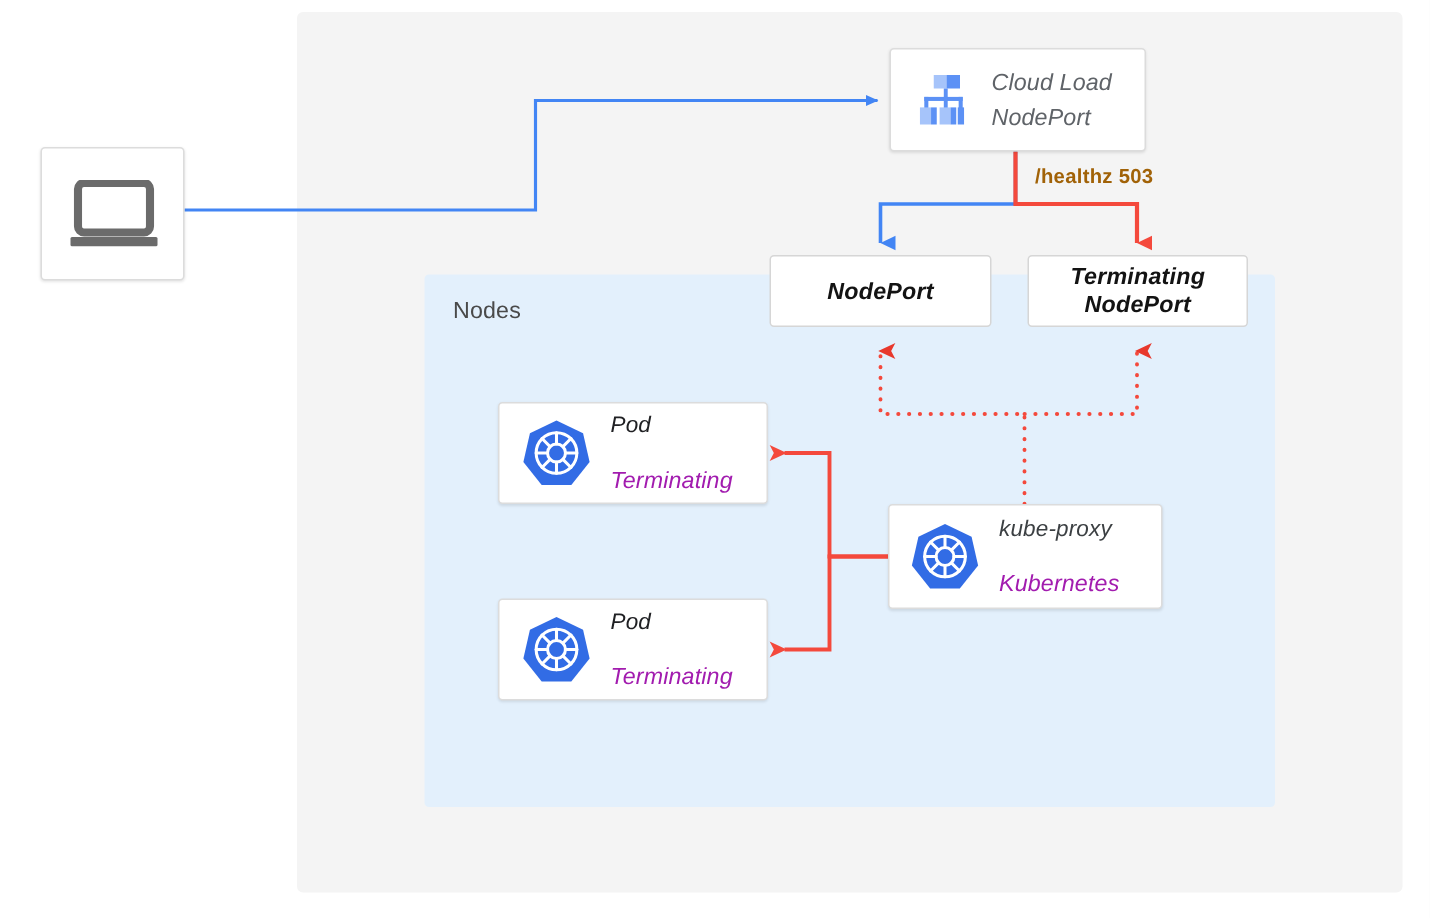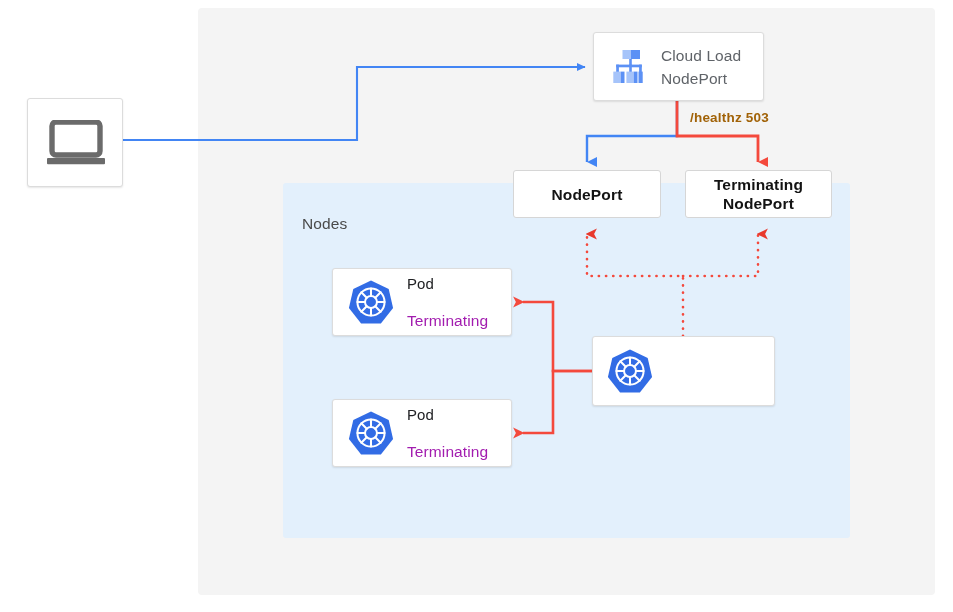--- a/index.html
+++ b/index.html
@@ -12,29 +12,30 @@
   
   .outer-panel{
     position:absolute;left:198px;top:8px;width:737px;height:587px;
     background:#f4f4f4;border-radius:4px;
   }
   .nodes-panel{
     position:absolute;left:283px;top:183px;width:567px;height:355px;
     background:#e3f0fc;border-radius:3px;
   }
   .nodes-label{
-    position:absolute;left:302px;top:215px;
+    position:absolute;left:302px;top:199px;
     font-size:15.5px;color:#4a4a4a;letter-spacing:.1px;
   }
 
   
   .card{
     position:absolute;background:#ffffff;border:1px solid #dcdcdc;
     border-radius:3px;box-sizing:border-box;
     box-shadow:0 1px 2px rgba(0,0,0,.10);
+    font-style:italic;
   }
   .card.flat{box-shadow:none;border:1px solid #d6d6d6;}
 
   .client-card{left:27px;top:98px;width:96px;height:89px;}
   .clb-card{left:593px;top:32px;width:171px;height:69px;
             display:flex;align-items:center;padding-left:14px;}
   .nodeport-card{left:513px;top:170px;width:148px;height:48px;
                  display:flex;align-items:center;justify-content:center;}
   .hc-card{left:685px;top:170px;width:147px;height:48px;
            display:flex;align-items:center;justify-content:center;}
@@ -223,15 +224,19 @@
           <path d="M50 63 L50 79.5"></path>
           <path d="M20.5 50 L37 50"></path>
           <path d="M63 50 L79.5 50"></path>
           <path d="M29 29 L40.7 40.7"></path>
           <path d="M59.3 59.3 L71 71"></path>
           <path d="M71 29 L59.3 40.7"></path>
           <path d="M40.7 59.3 L29 71"></path>
         </g>
       </svg>
     </span>
+    <div class="label-block">
+      <div class="label-main">kube-proxy</div>
+      <div class="label-sub">Kubernetes</div>
+    </div>
   </div>
 
 </div>
 
 </body></html>

